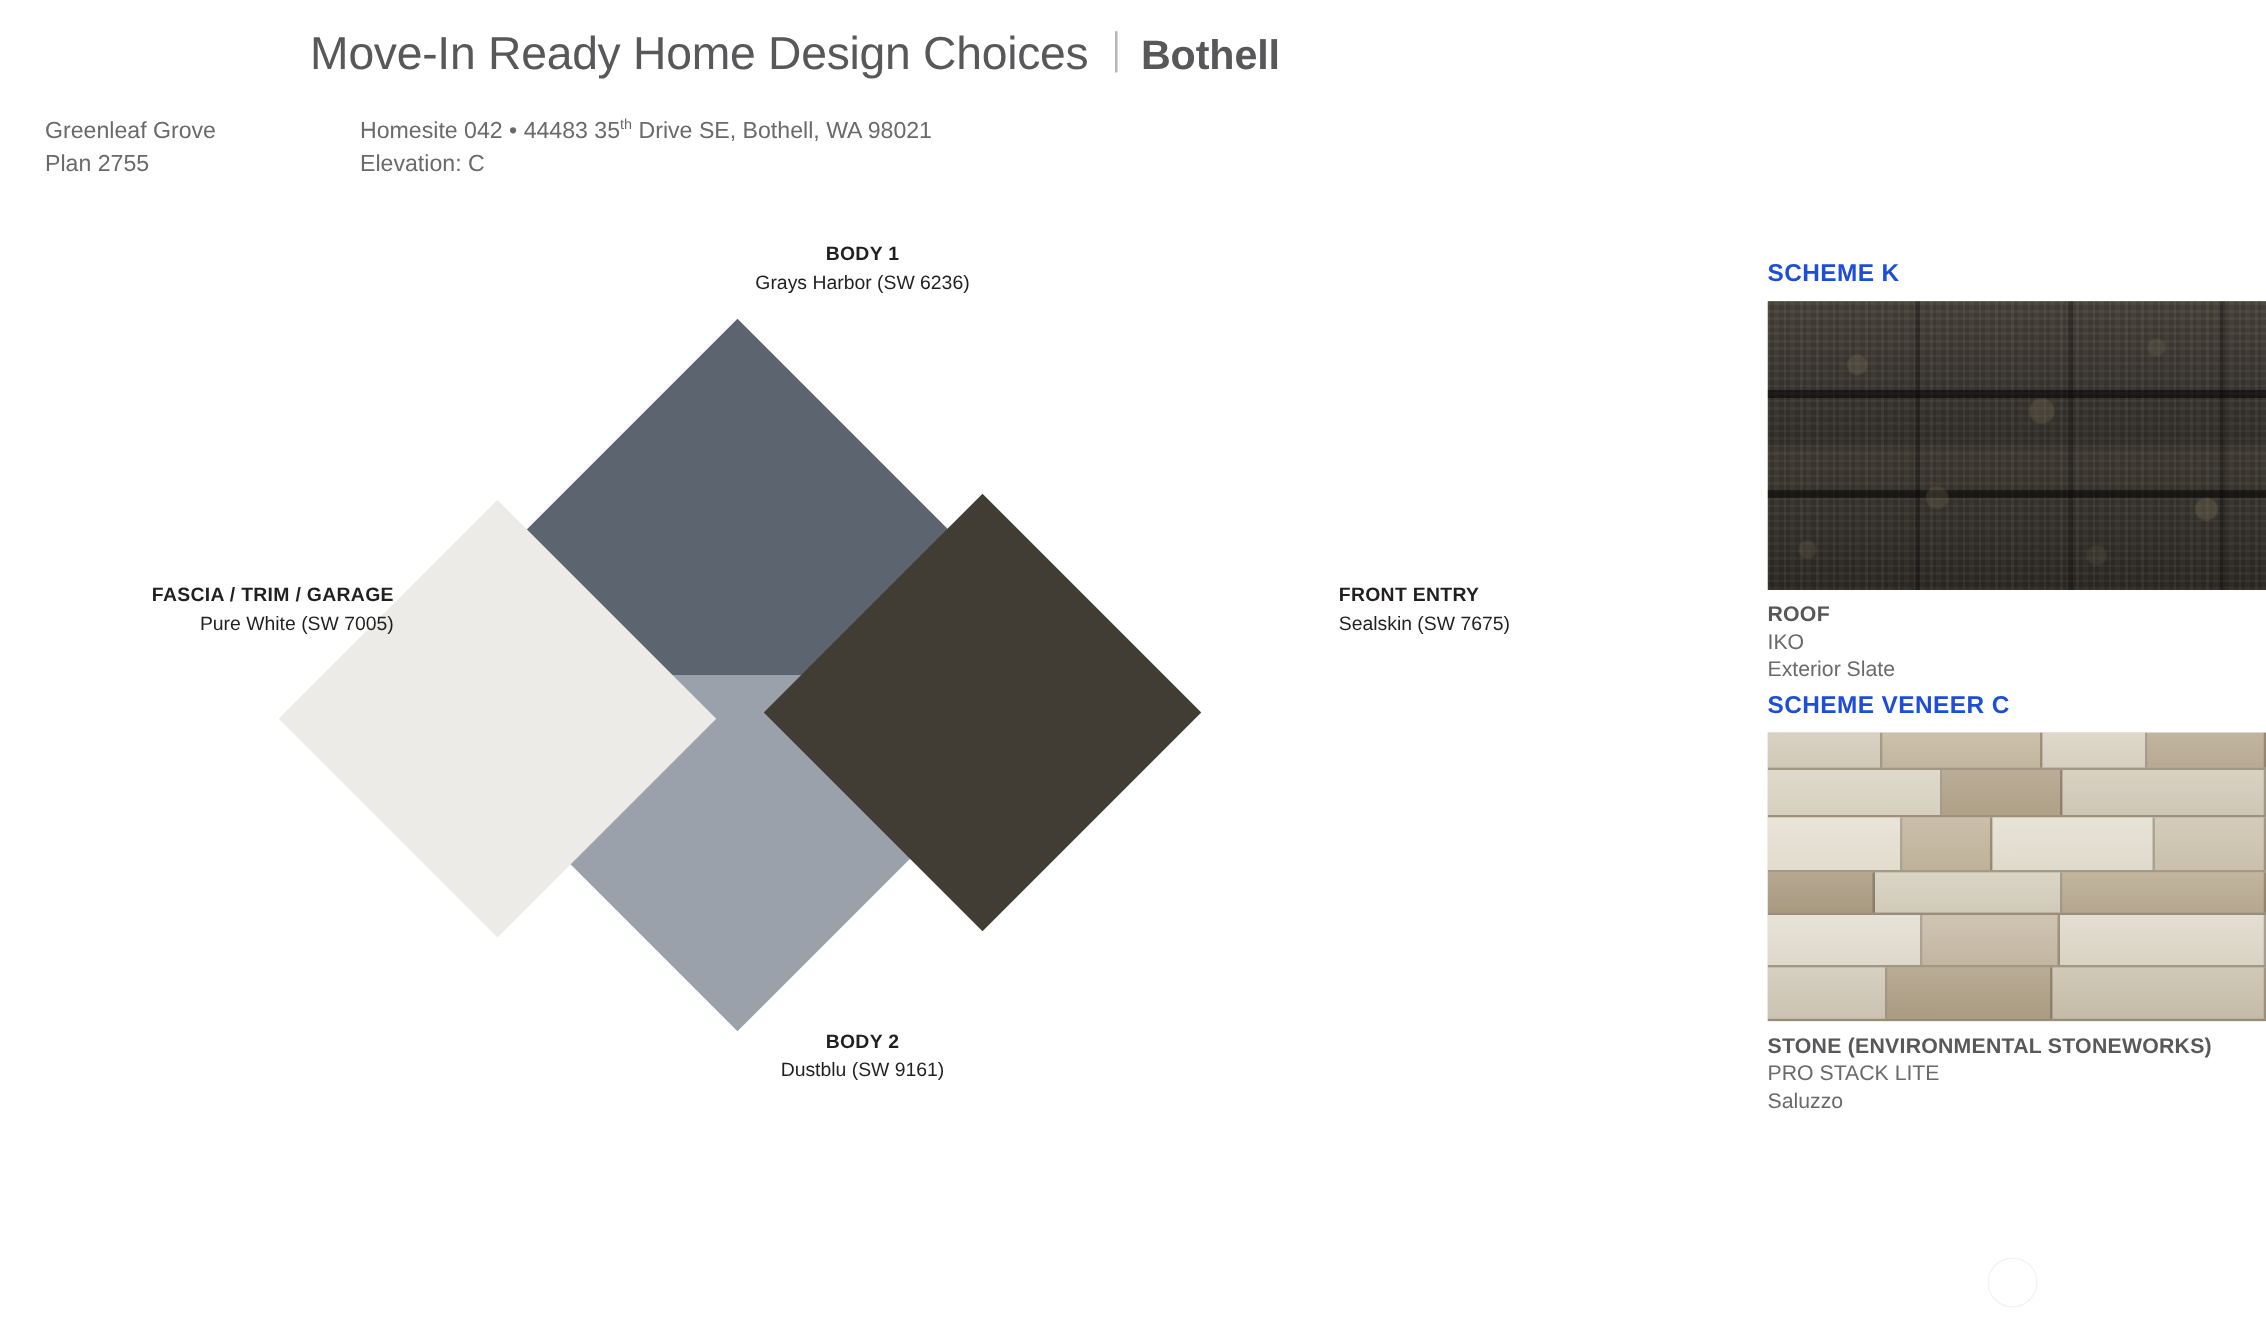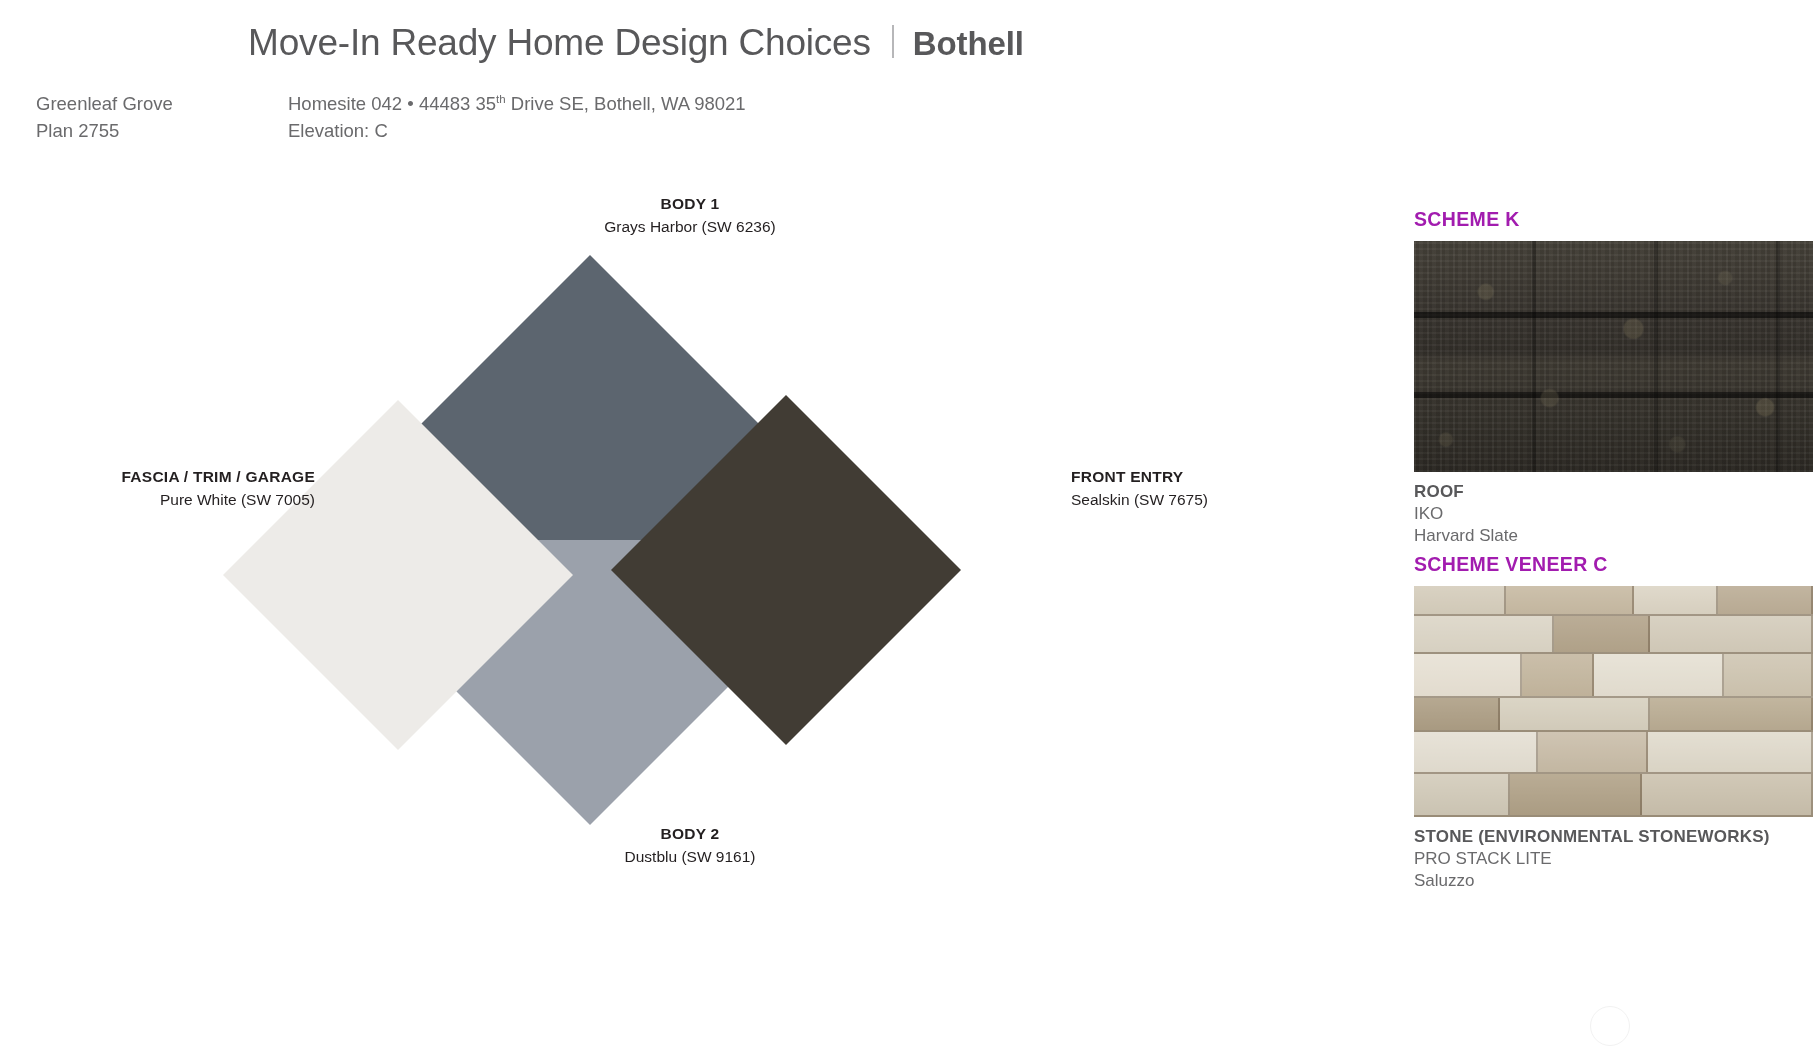--- a/index.html
+++ b/index.html
@@ -114,21 +114,21 @@
     position: absolute;
     left: 1414px;
     top: 0;
     width: 399px;
     height: 1058px;
     overflow: hidden;
   }
   .rail-heading {
     font-size: 19.5px;
     font-weight: 700;
-    color: #a21caf;
+    color: #1d4ed8;
     letter-spacing: 0.35px;
     white-space: nowrap;
   }
   .swatch-img {
     width: 399px;
     height: 231px;
     position: relative;
     overflow: hidden;
   }
   .caption {
@@ -271,21 +271,21 @@
 <div class="rail">
 
   <div class="block-roof">
     <div class="rail-heading">SCHEME K</div>
     <div class="swatch-img">
       <div class="tex-roof"></div>
     </div>
     <div class="caption">
       <span class="c-title">ROOF</span>
       <span class="c-line">IKO</span>
-      <span class="c-line">Harvard Slate</span>
+      <span class="c-line">Exterior Slate</span>
     </div>
   </div>
 
   <div class="block-stone">
     <div class="rail-heading">SCHEME VENEER C</div>
     <div class="swatch-img">
       <div class="tex-stone">
         <div class="stone-row" style="top:0;height:30px;background:linear-gradient(180deg,#ded7c9,#cbc2b0)">
           <div class="stone-brick" style="left:0;width:92px;background:rgba(214,206,190,0.55)"></div>
           <div class="stone-brick" style="left:92px;width:128px;background:rgba(183,166,138,0.45)"></div>

